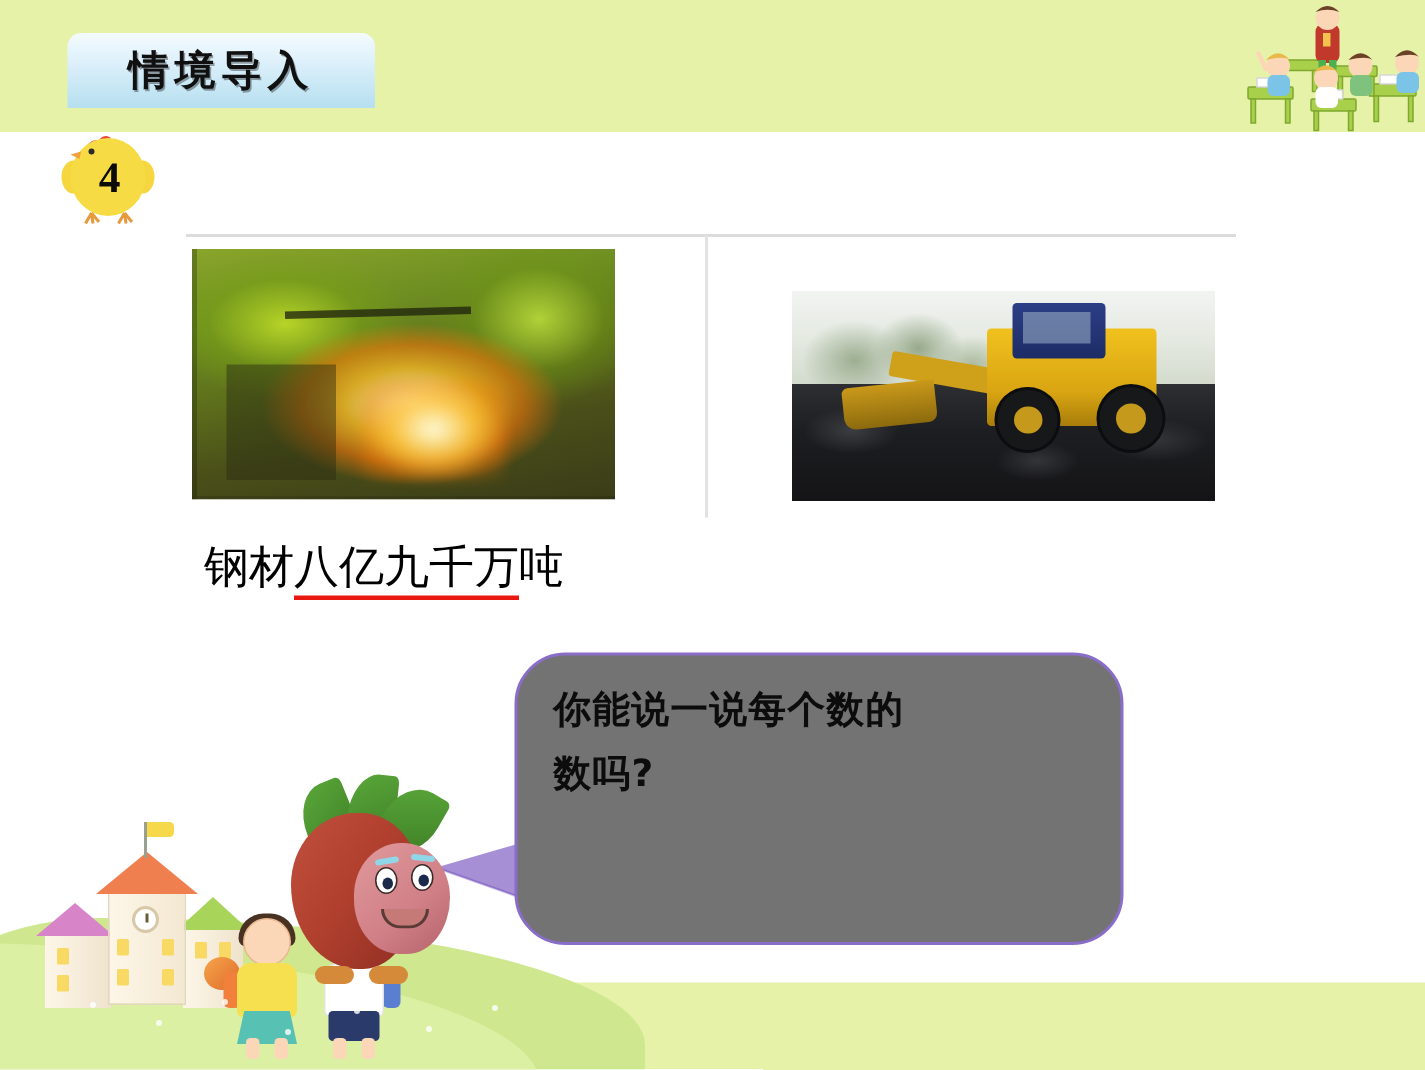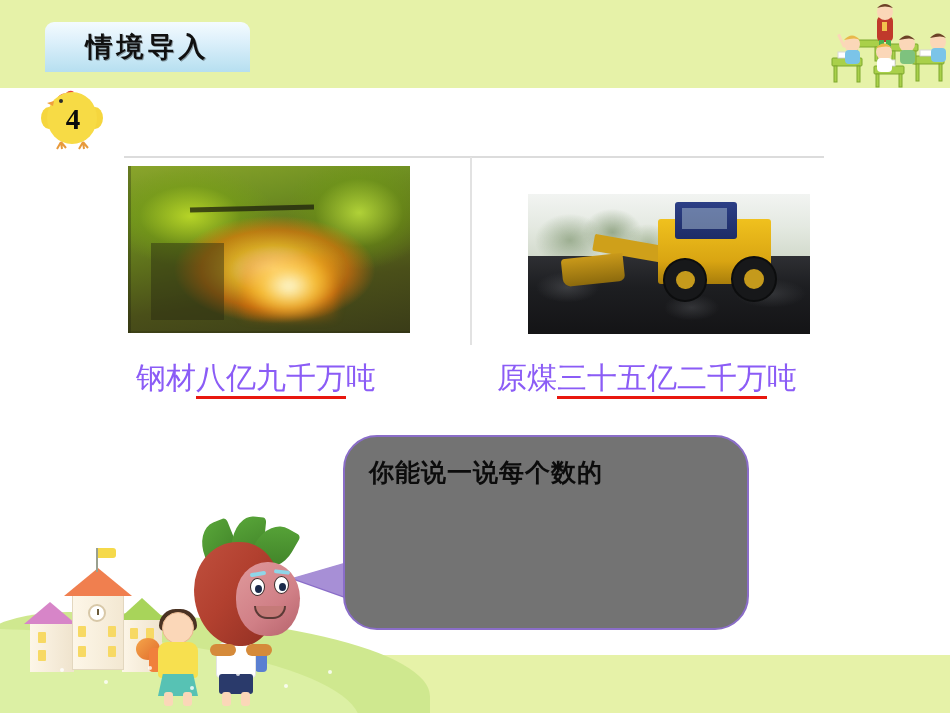--- a/index.html
+++ b/index.html
@@ -186,21 +186,21 @@
     content:"";position:absolute;left:26%;top:26%;width:48%;height:48%;
     background:#c59a1c;border-radius:50%;
   }
   .wheel-a{left:48%;top:46%;width:14%;height:28%;}
   .wheel-b{left:72%;top:44%;width:15%;height:30%;}
 
   
   .caption{
     position:absolute;
     font-family:"DejaVu Serif", serif;
-    font-size:30px;color:#8b5cf6;
+    font-size:30px;color:#000000;
     white-space:nowrap;
   }
   .caption .plain{}
   .caption .underlined{
     border-bottom:3px solid #e8170f;
     padding-bottom:1px;
   }
   .caption-steel{left:136px;top:358px;}
   .caption-coal{left:497px;top:358px;}
 
@@ -414,28 +414,26 @@
     <div class="loader-body"></div>
     <div class="loader-cab"></div>
     <div class="wheel wheel-a"></div>
     <div class="wheel wheel-b"></div>
   </div>
 
   <div class="caption caption-steel">
     <span class="plain">钢材</span><span class="underlined">八亿九千万</span><span class="plain">吨</span>
   </div>
 
-  <div class="caption caption-coal">
-    <span class="plain">原煤</span><span class="underlined">三十五亿二千万</span><span class="plain">吨</span>
-  </div>
 
   <div class="bubble-tail"></div>
   <div class="bubble">
     <div class="bubble-text">
       <div>你能说一说每个数的</div>
+      <div>数吗?</div>
     </div>
   </div>
 
   <div class="school">
     <div class="school-left"></div>
     <div class="school-left-roof"></div>
     <div class="school-right"></div>
     <div class="school-right-roof"></div>
     <div class="school-tower"></div>
     <div class="school-roof"></div>

